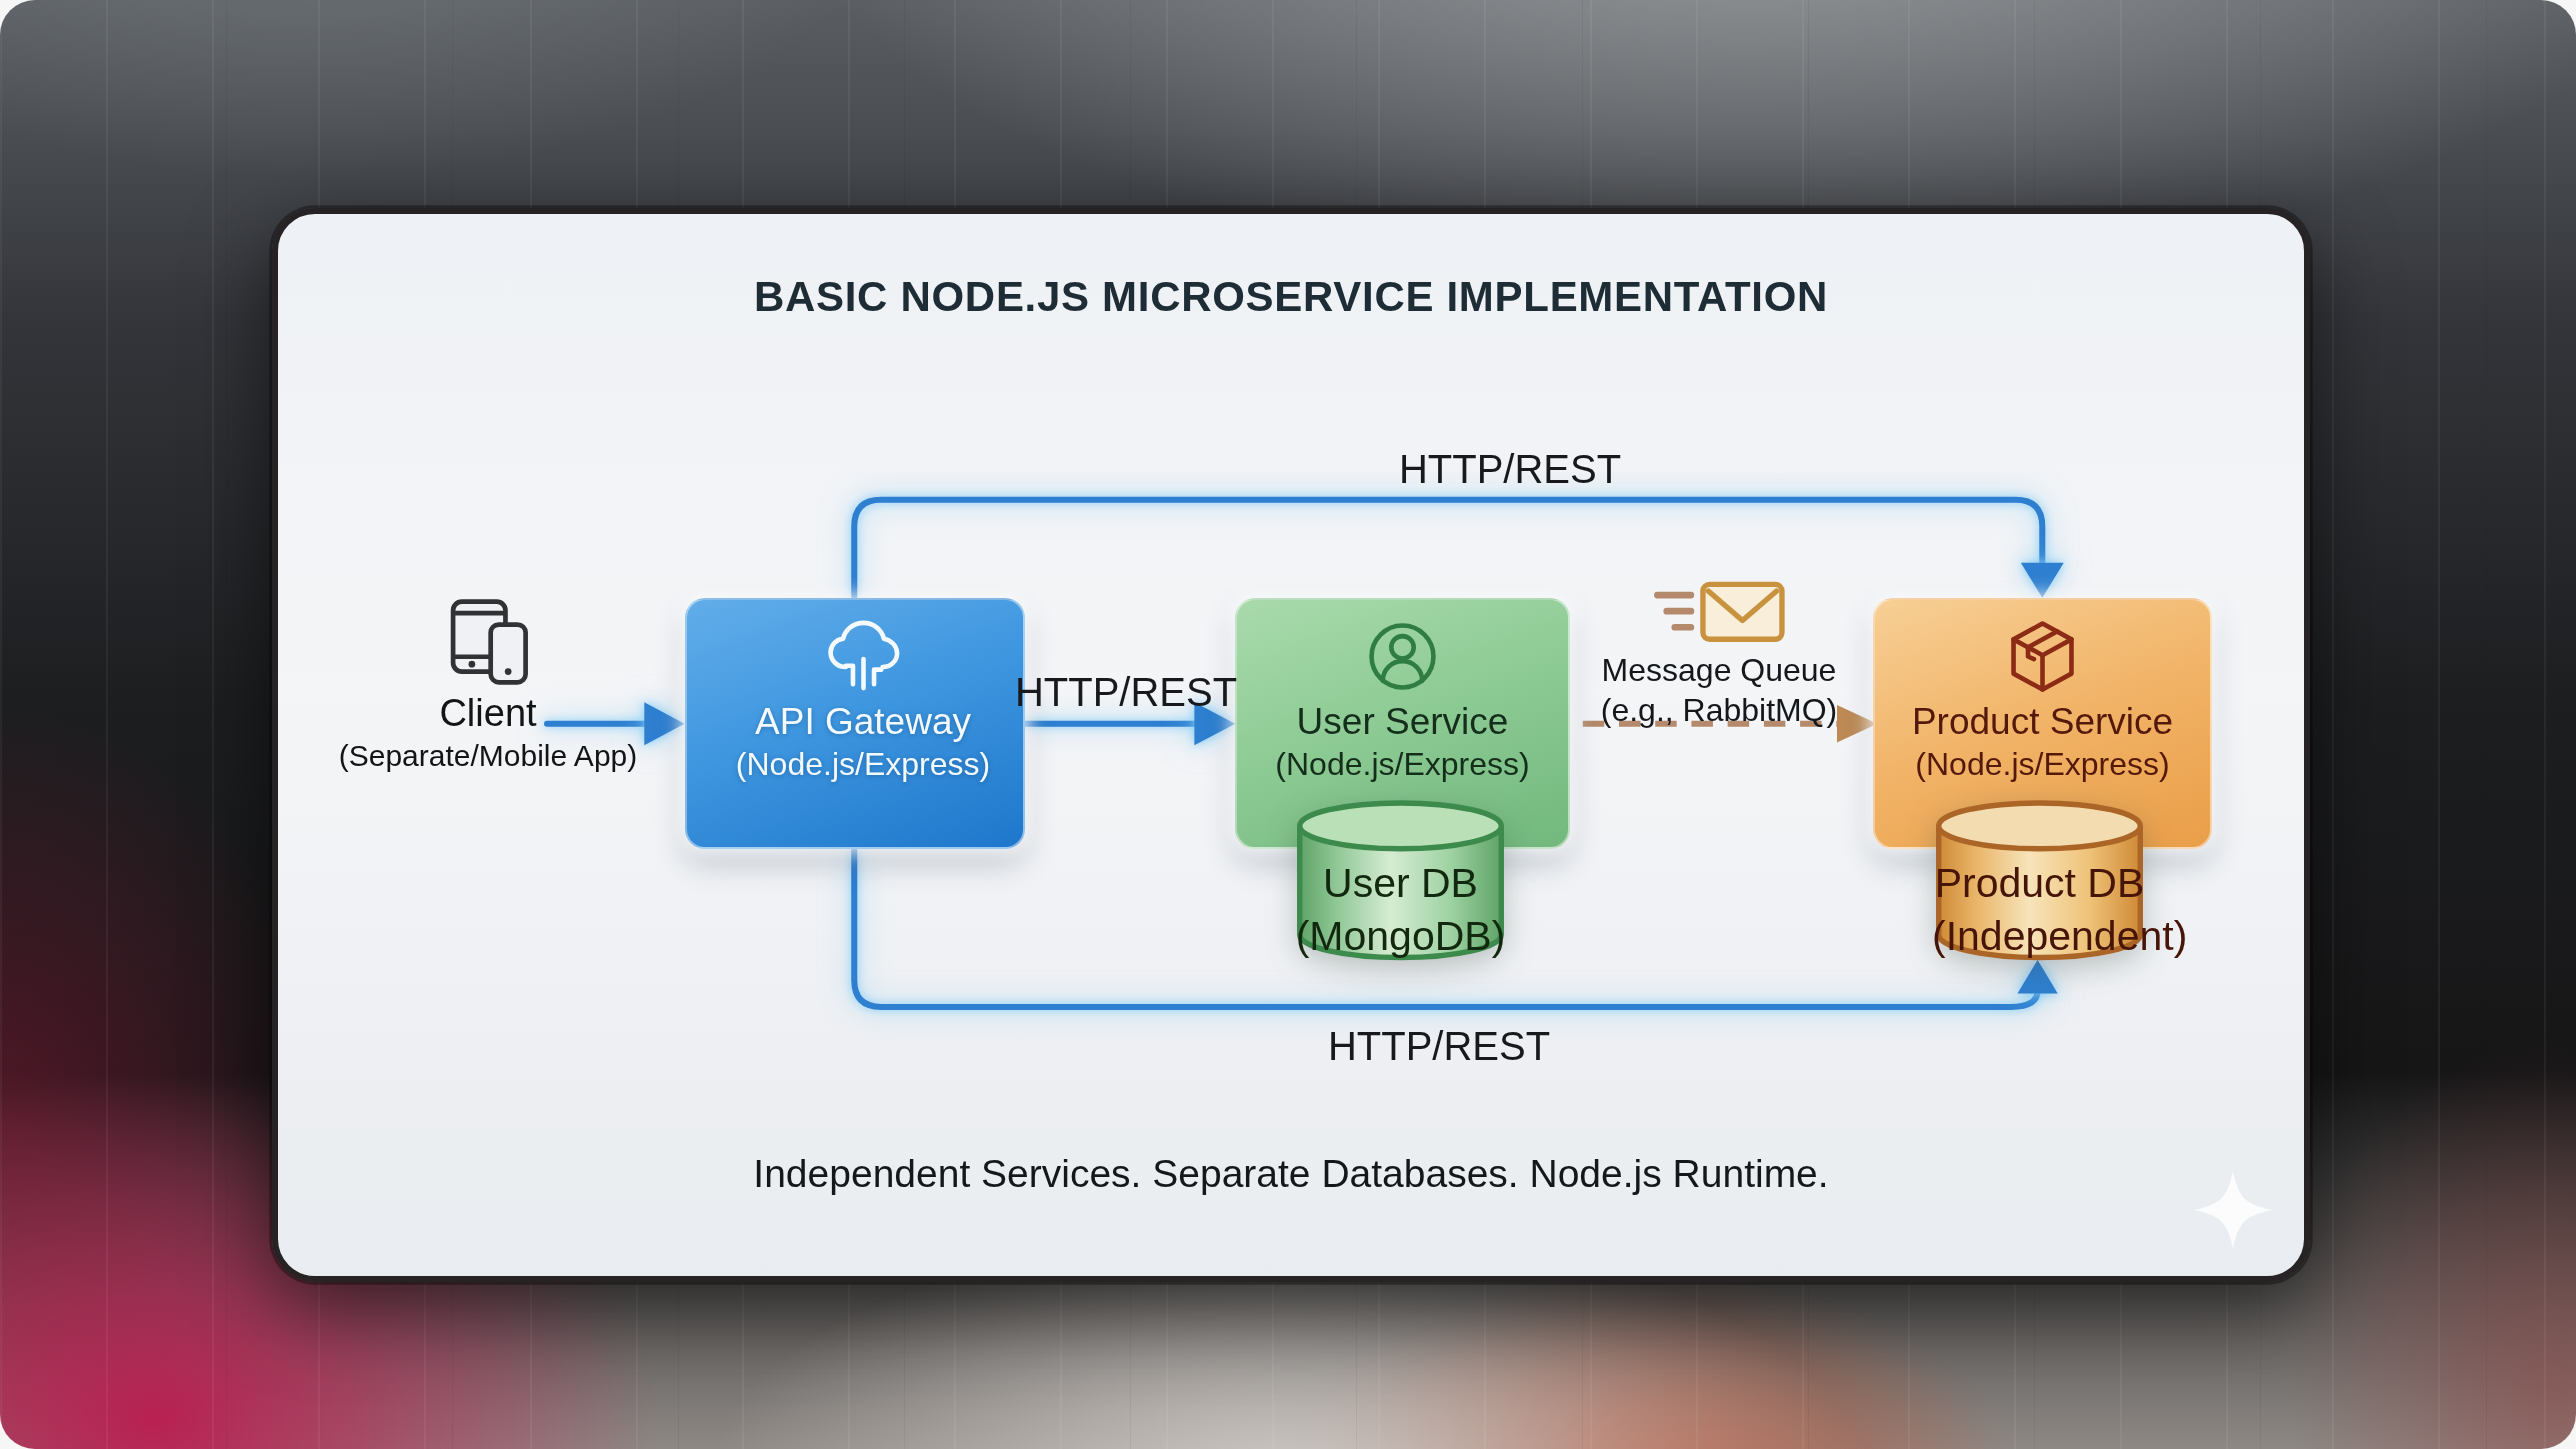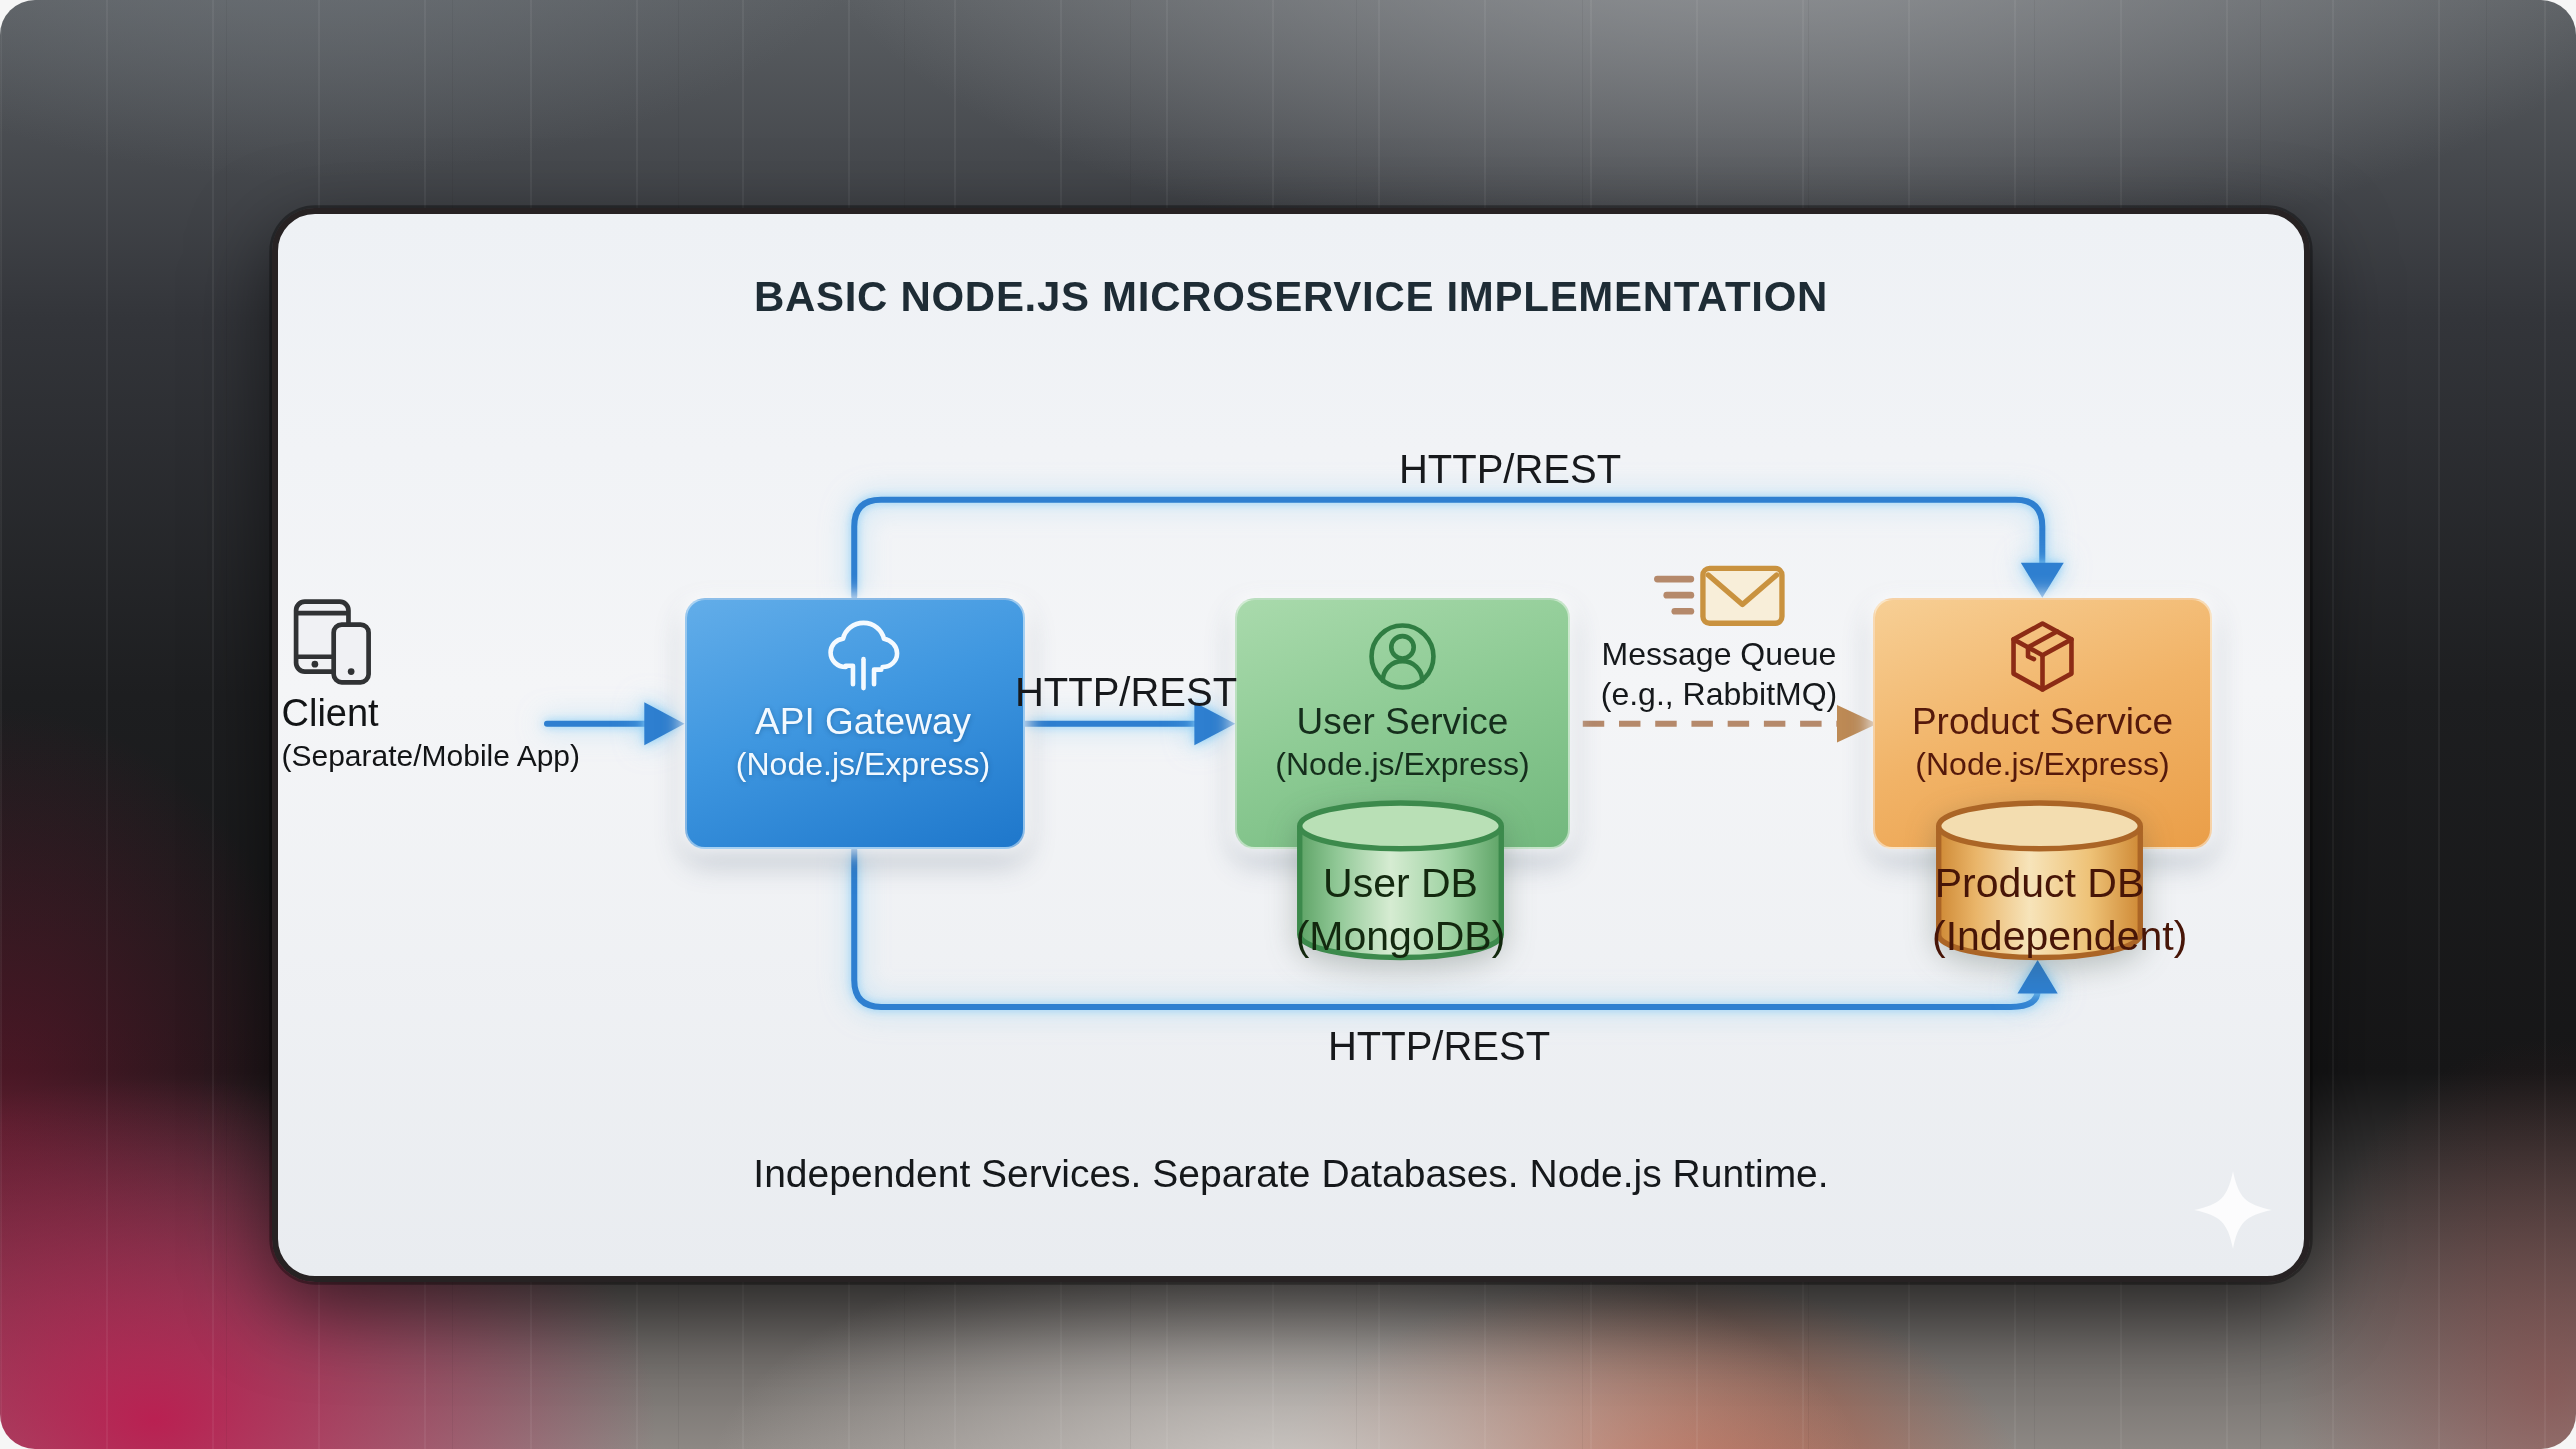--- a/index.html
+++ b/index.html
@@ -60,39 +60,39 @@
     color:var(--service-text-dark,#152e1c);}
   .box-product{left:1595px;top:384px;width:339px;
     background:linear-gradient(160deg,var(--product-grad-top,#f7cf95) 0%,#f1b367 50%,var(--product-grad-bottom,#ea9e48) 100%);
     color:var(--product-text,#55190b);}
   .svc-icon{width:79px;height:79px;margin-bottom:2.7px;}
   .icon-stroke-white{stroke:#f4faff;fill:none;stroke-width:7;stroke-linecap:round;stroke-linejoin:round;}
   .icon-stroke-green{stroke:var(--user-icon,#2f7d42);fill:none;stroke-width:7;stroke-linecap:round;stroke-linejoin:round;}
   .icon-stroke-maroon{stroke:var(--product-icon,#8c2b15);fill:none;stroke-width:7;stroke-linecap:round;stroke-linejoin:round;}
 
   
-  .client{position:absolute;left:218px;top:381px;transform:translateX(-50%);width:429px;color:#121416;}
+  .client{position:absolute;left:210px;top:381px;transform:translateX(-50%);width:429px;text-align:center;color:#121416;}
   .client .cl-label{font-size:38px;margin-top:1.3px;}
   .client .cl-sublabel{font-size:30px;margin-top:4px;}
   .devices{width:99px;height:94px;}
   .dev-stroke{stroke:#303234;stroke-width:7;stroke-linejoin:round;}
 
   
   .db{position:absolute;width:215px;height:166px;}
   .db-user{left:1015px;top:585px;}
   .db-product{left:1654px;top:585px;}
   .db svg{position:absolute;inset:0;}
   .db .db-text{position:absolute;left:0;right:0;top:58px;text-align:center;line-height:1.3;}
   .db-user .db-text{color:#13290f;}
   .db-product .db-text{color:#471507;}
   .db .db-label,.db .db-sublabel{font-size:41px;}
   .db-shadow{filter:drop-shadow(0 9.4px 14.8px rgba(60,80,70,.30));}
 
   
-  .mq{position:absolute;left:1441px;top:349px;transform:translateX(-50%);width:376px;text-align:center;color:#15181b;}
+  .mq{position:absolute;left:1441px;top:365px;transform:translateX(-50%);width:376px;text-align:center;color:#15181b;}
   .mq .mq-label{font-size:32px;margin-top:4px;}
   .mq .mq-sublabel{font-size:32px;margin-top:2.7px;}
   .mq-icon{width:142px;height:67px;}
 
   
   .edge-label{position:absolute;transform:translateX(-50%);font-size:40px;color:#17191c;white-space:nowrap;}
   .lbl-top{left:1232px;top:233px;}
   .lbl-mid{left:848px;top:456px;}
   .lbl-bottom{left:1161px;top:810px;}
 

